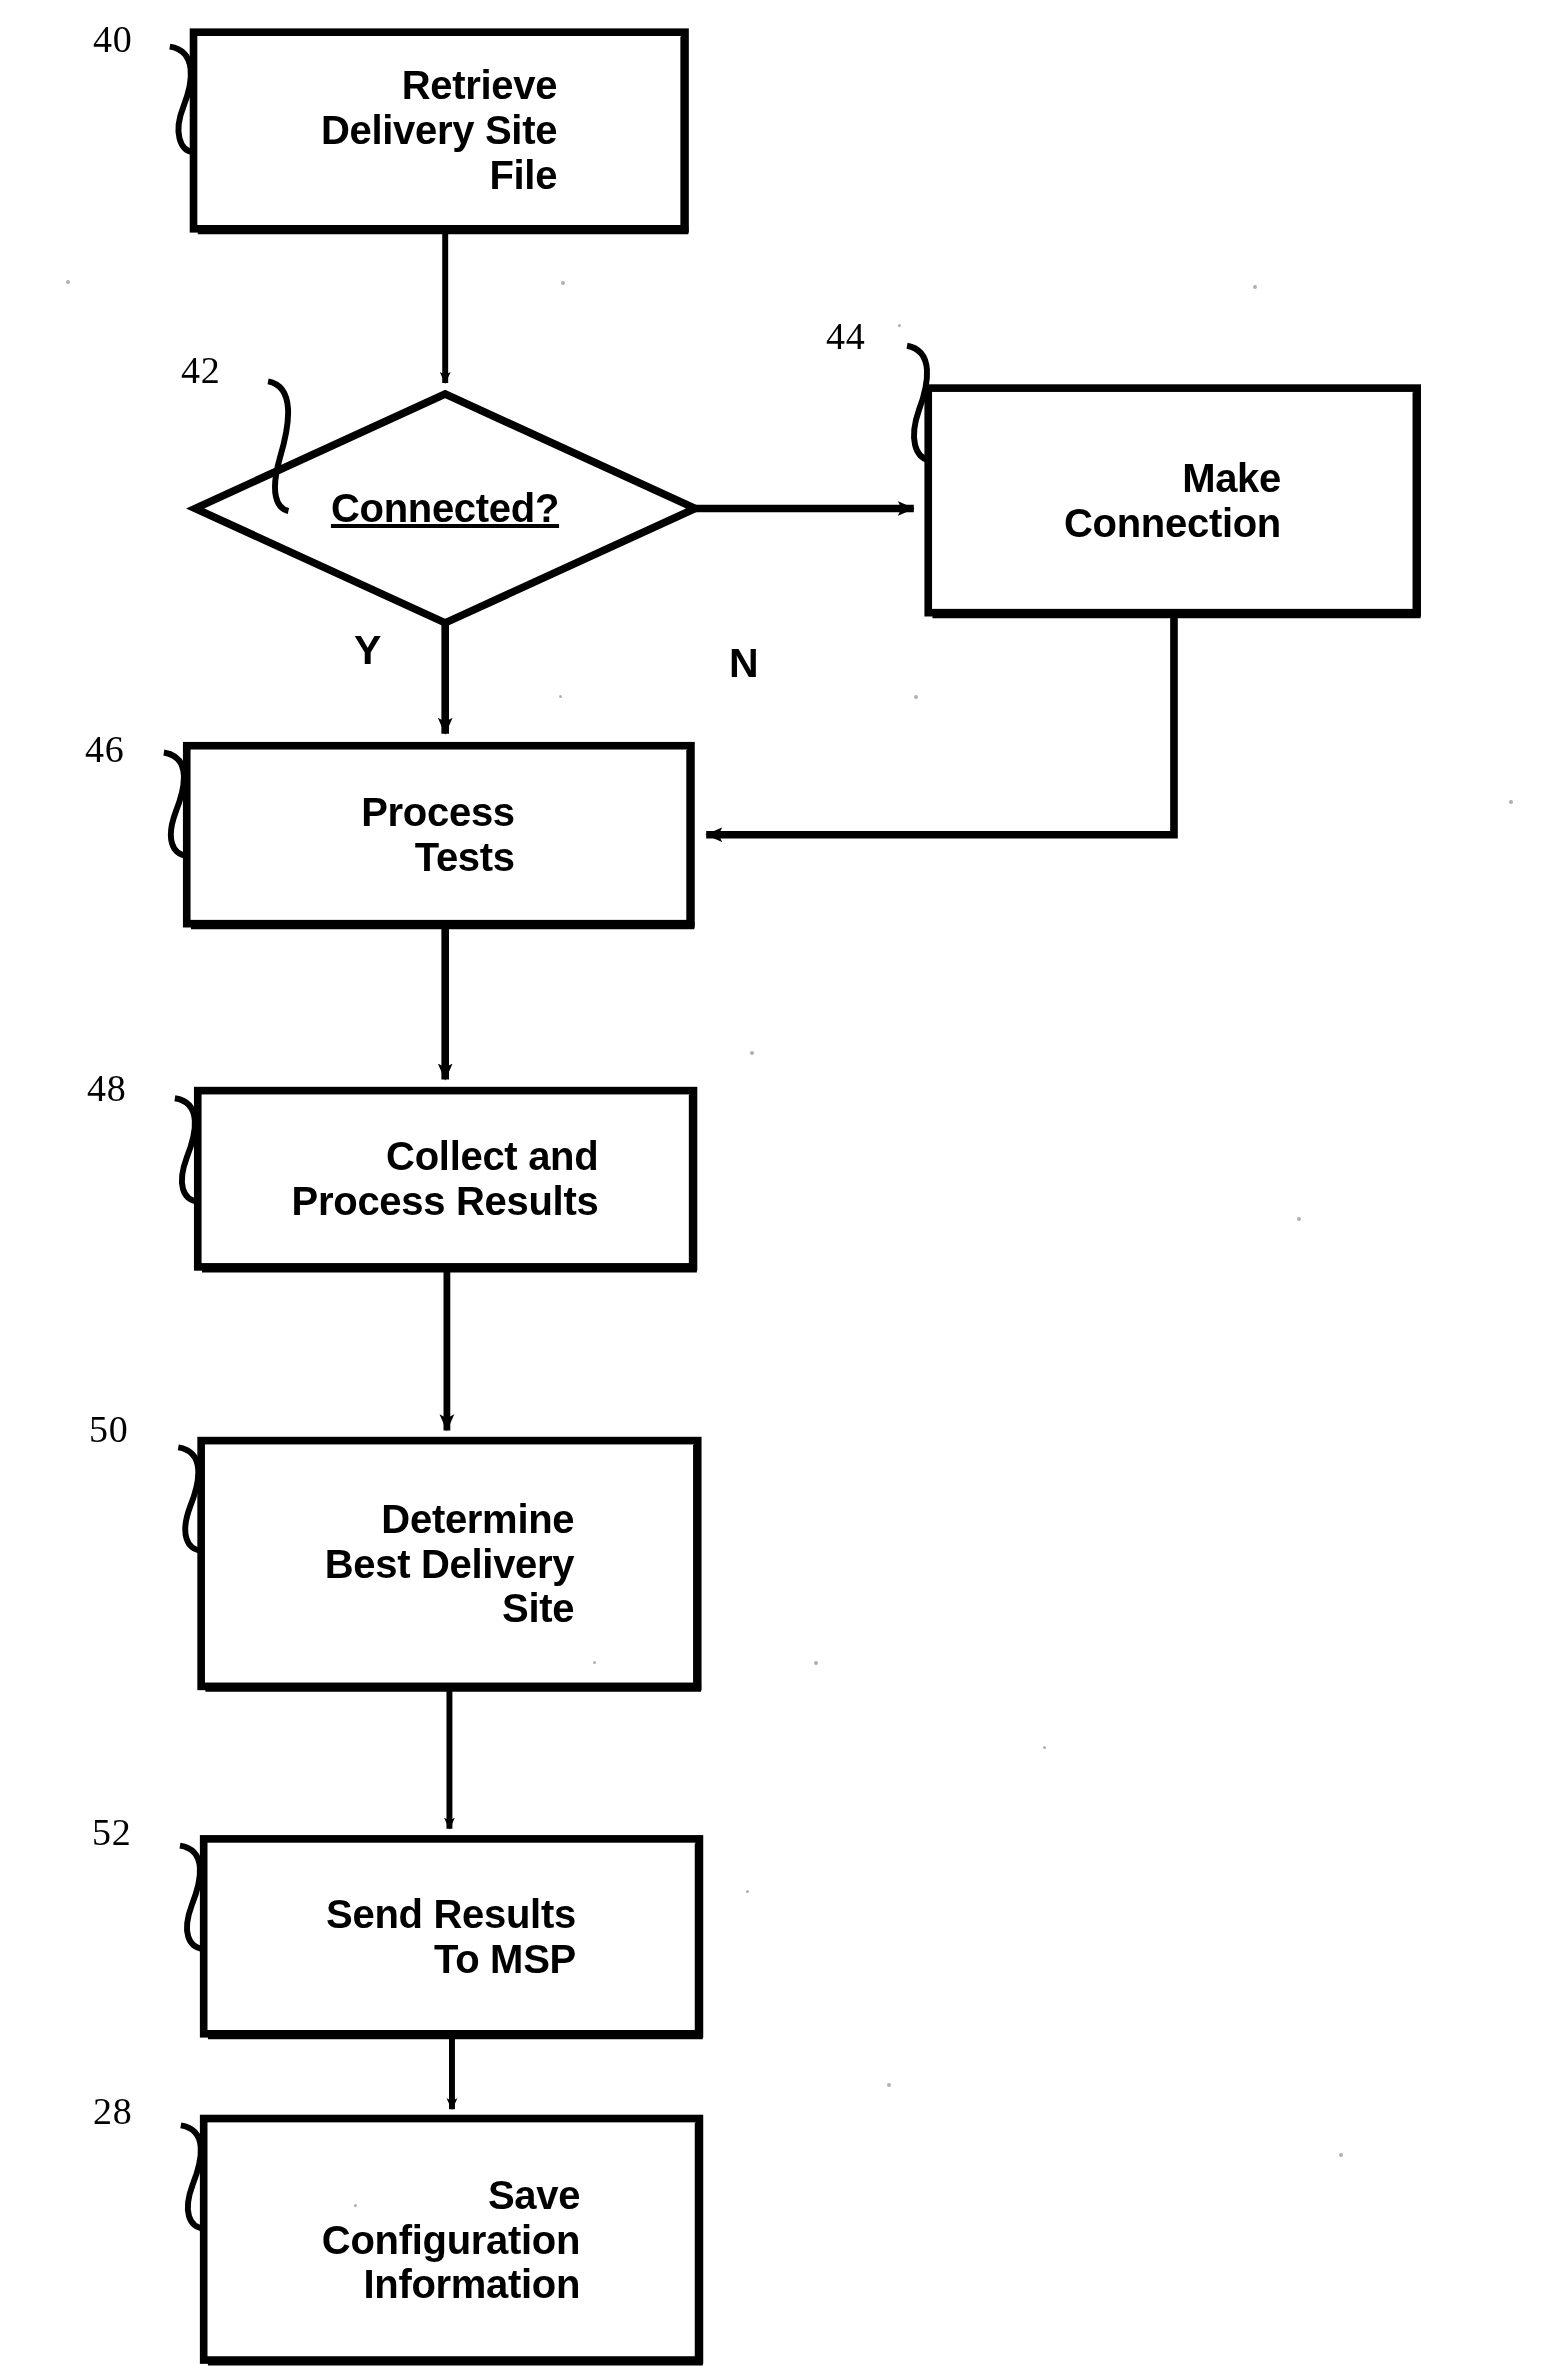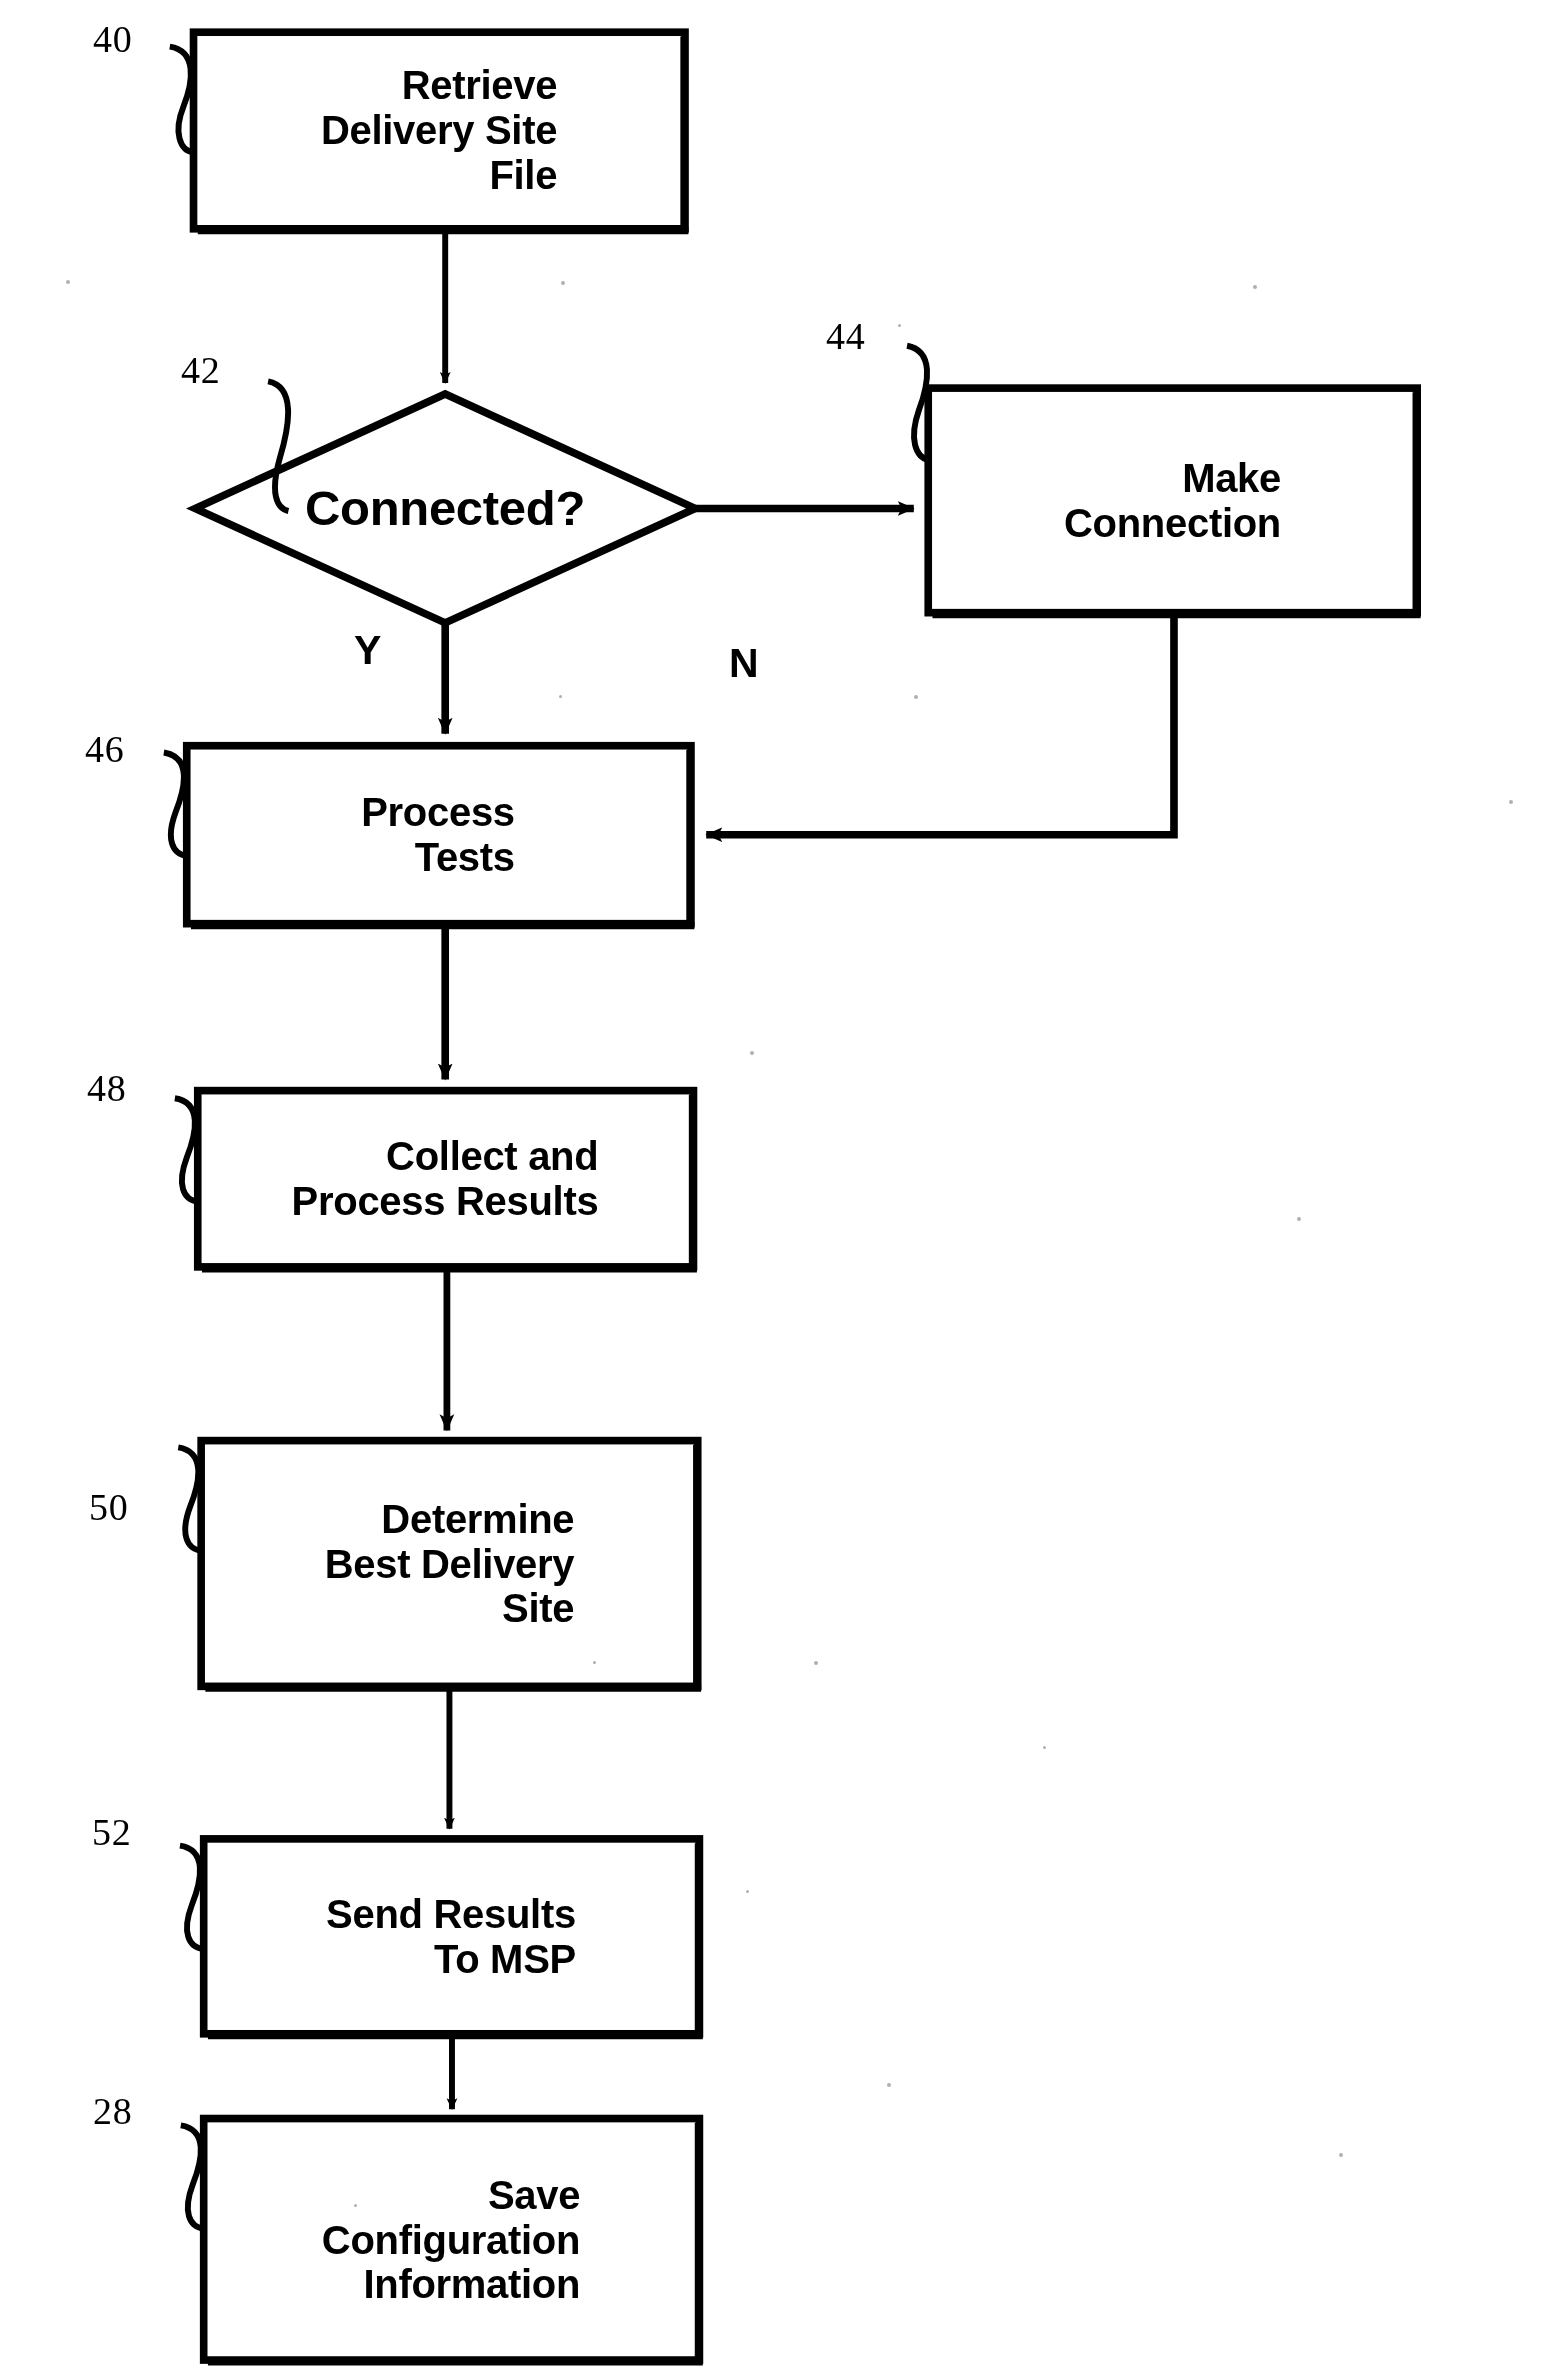--- a/index.html
+++ b/index.html
@@ -36,21 +36,22 @@
     color: #000000;
     line-height: 1.12;
     letter-spacing: -0.3px;
     white-space: pre-line;
     pointer-events: none;
   }
   .process-label {
     font-size: 40px;
   }
   .decision-label {
-    font-size: 49px;
+    font-size: 40px;
+    text-decoration: underline;
   }
   .ref-number {
     position: absolute;
     font-family: "Liberation Serif", serif;
     font-size: 38px;
     font-weight: 400;
     color: #000000;
     letter-spacing: 0.8px;
   }
   .branch-label {
@@ -182,21 +183,21 @@
 
   <div class="branch-label" style="left:729px; top:640px;">N</div>
 
   <div class="branch-label" style="left:354px; top:627px;">Y</div>
 
   <div class="ref-number" style="left:93px; top:17px;">40</div>
   <div class="ref-number" style="left:181px; top:348px;">42</div>
   <div class="ref-number" style="left:826px; top:314px;">44</div>
   <div class="ref-number" style="left:85px; top:727px;">46</div>
   <div class="ref-number" style="left:87px; top:1066px;">48</div>
-  <div class="ref-number" style="left:89px; top:1485px;">50</div>
+  <div class="ref-number" style="left:89px; top:1407px;">50</div>
   <div class="ref-number" style="left:92px; top:1810px;">52</div>
   <div class="ref-number" style="left:93px; top:2089px;">28</div>
 
   <div class="speck" style="left:66px;  top:280px;  width:4.2px; height:4.2px;"></div>
   <div class="speck" style="left:561px; top:281px;  width:4.2px; height:4.2px;"></div>
   <div class="speck" style="left:1253px;top:285px;  width:4.2px; height:4.2px;"></div>
   <div class="speck" style="left:898px;top:324px;  width:3.4px; height:3.4px;"></div>
   <div class="speck" style="left:914px;top:695px;  width:4.2px; height:4.2px;"></div>
   <div class="speck" style="left:1509px;top:800px;  width:4.2px; height:4.2px;"></div>
   <div class="speck" style="left:559px; top:695px;  width:3.4px; height:3.4px;"></div>

